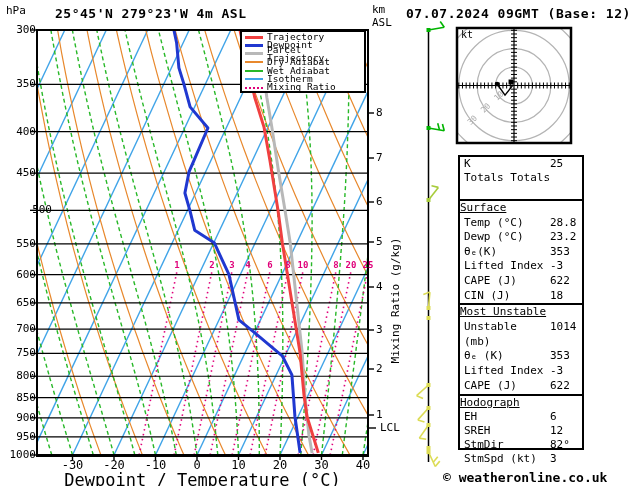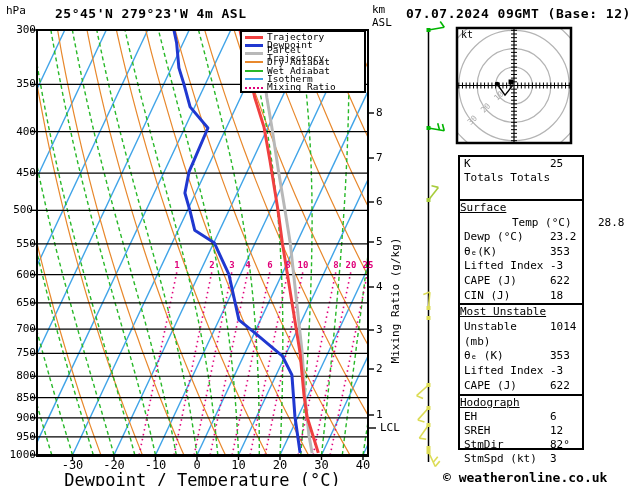--- a/index.html
+++ b/index.html
@@ -357,21 +357,21 @@
   <div class="abs title" style="left:55px;top:6px;">25°45'N 279°23'W 4m ASL</div>
   <div class="abs axisunit" style="left:372px;top:3px;">km</div>
   <div class="abs axisunit" style="left:372px;top:16px;">ASL</div>
   <div class="abs title" style="left:406px;top:6px;">07.07.2024 09GMT (Base: 12)</div>
 
   <div id="pressure-labels">
       <div class="abs plabel" style="left:6px;top:23px;">300</div>
       <div class="abs plabel" style="left:6px;top:77.41488270431815px;">350</div>
       <div class="abs plabel" style="left:6px;top:124.55119812731888px;">400</div>
       <div class="abs plabel" style="left:6px;top:166.1283749323952px;">450</div>
-      <div class="abs plabel" style="left:3px;top:203.32042694028587px;">500</div>
+      <div class="abs plabel" style="left:22px;top:203.32042694028587px;">500</div>
       <div class="abs plabel" style="left:6px;top:236.96473042562616px;">550</div>
       <div class="abs plabel" style="left:6px;top:267.67957305971413px;">600</div>
       <div class="abs plabel" style="left:6px;top:295.9344893161478px;">650</div>
       <div class="abs plabel" style="left:6px;top:322.09445576403226px;">700</div>
       <div class="abs plabel" style="left:6px;top:346.4488018726811px;">750</div>
       <div class="abs plabel" style="left:6px;top:369.230771187033px;">800</div>
       <div class="abs plabel" style="left:6px;top:390.63114184275565px;">850</div>
       <div class="abs plabel" style="left:6px;top:410.80794799210935px;">900</div>
       <div class="abs plabel" style="left:6px;top:429.893569326166px;">950</div>
       <div class="abs plabel" style="left:6px;top:448px;">1000</div>
@@ -455,21 +455,21 @@
         <div class="lab">Totals Totals</div>
         <div>43</div>
       </div>
       <div class="prow" style="line-height: 14.2px;">
         <div class="lab">PW (cm)</div>
         <div>4.68</div>
       </div>
     </div>
   <div id="panel-surface" class="panelbox" style="top:199px;height:106px;">
       <div class="ptitle" style="line-height: 14.6px;">Surface</div>
-      <div class="prow" style="line-height: 14.6px; margin-left: 48px;">
+      <div class="prow" style="line-height: 14.6px;">
         <div class="lab">Temp (°C)</div>
         <div>28.8</div>
       </div>
       <div class="prow" style="line-height: 14.6px;">
         <div class="lab">Dewp (°C)</div>
         <div>23.2</div>
       </div>
       <div class="prow" style="line-height: 14.6px;">
         <div class="lab">θₑ(K)</div>
         <div>353</div>

